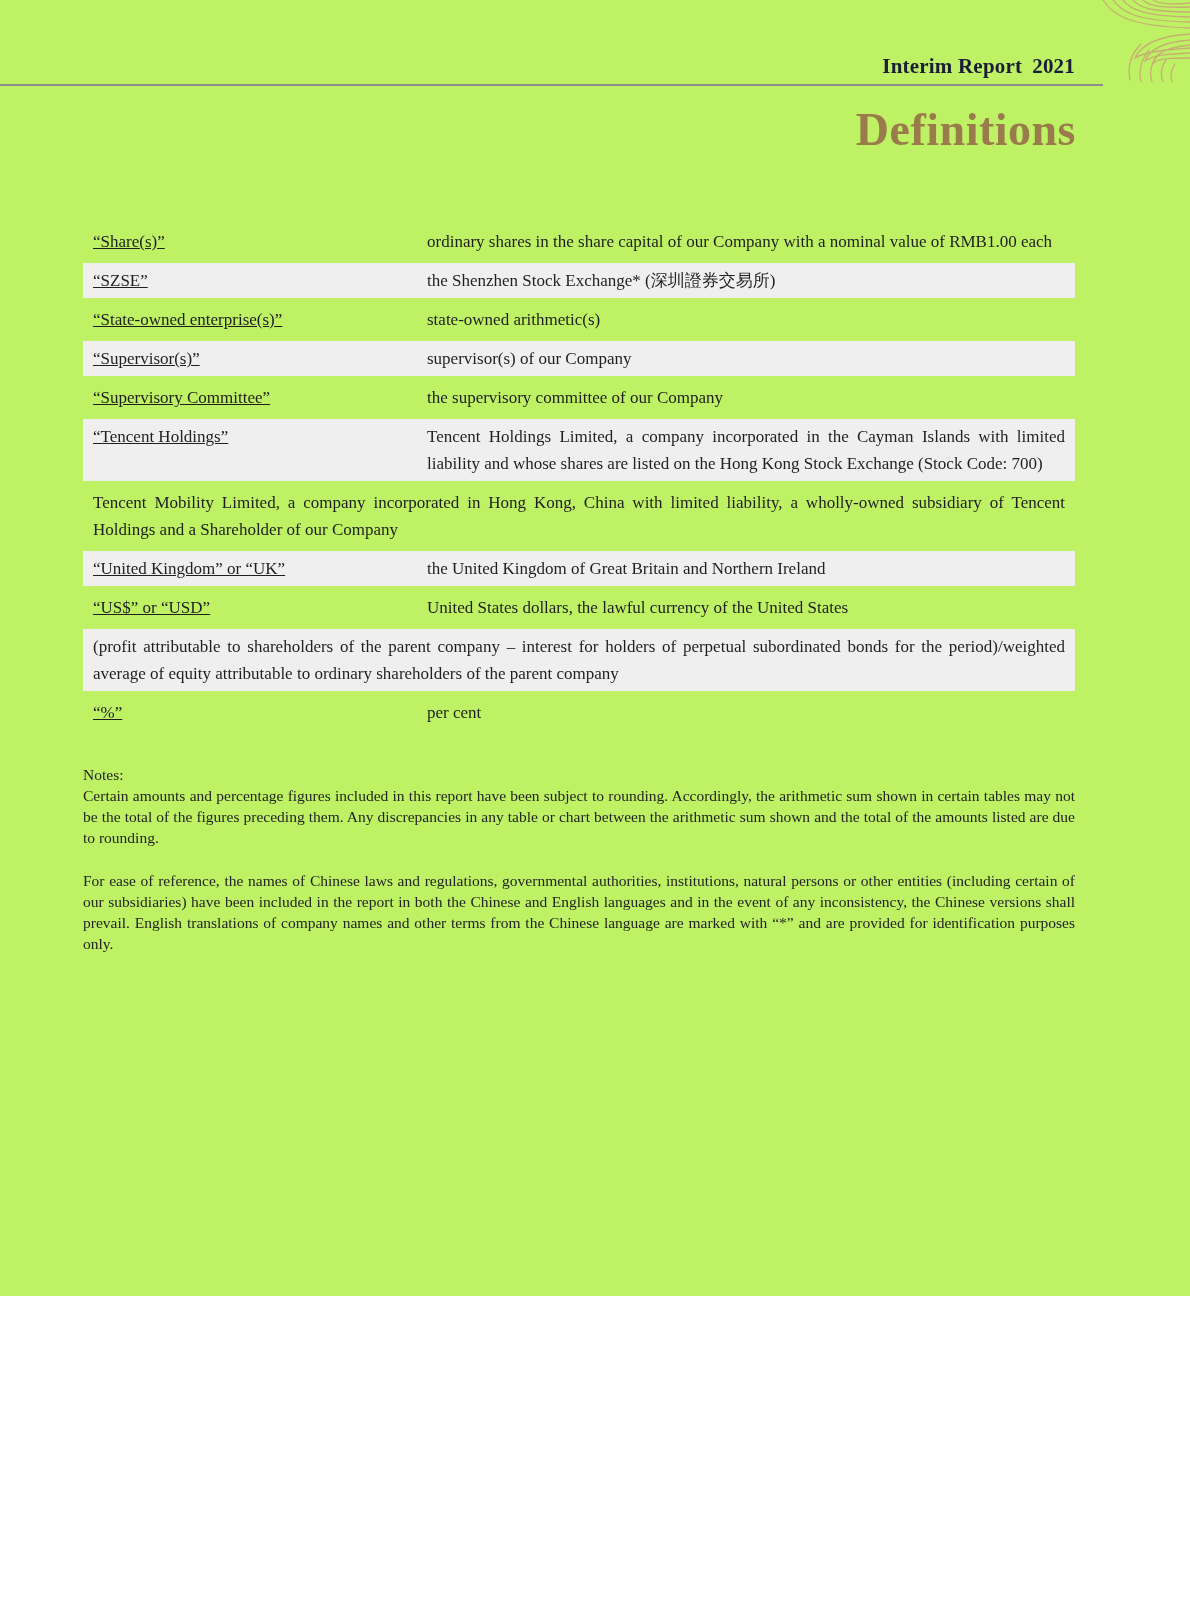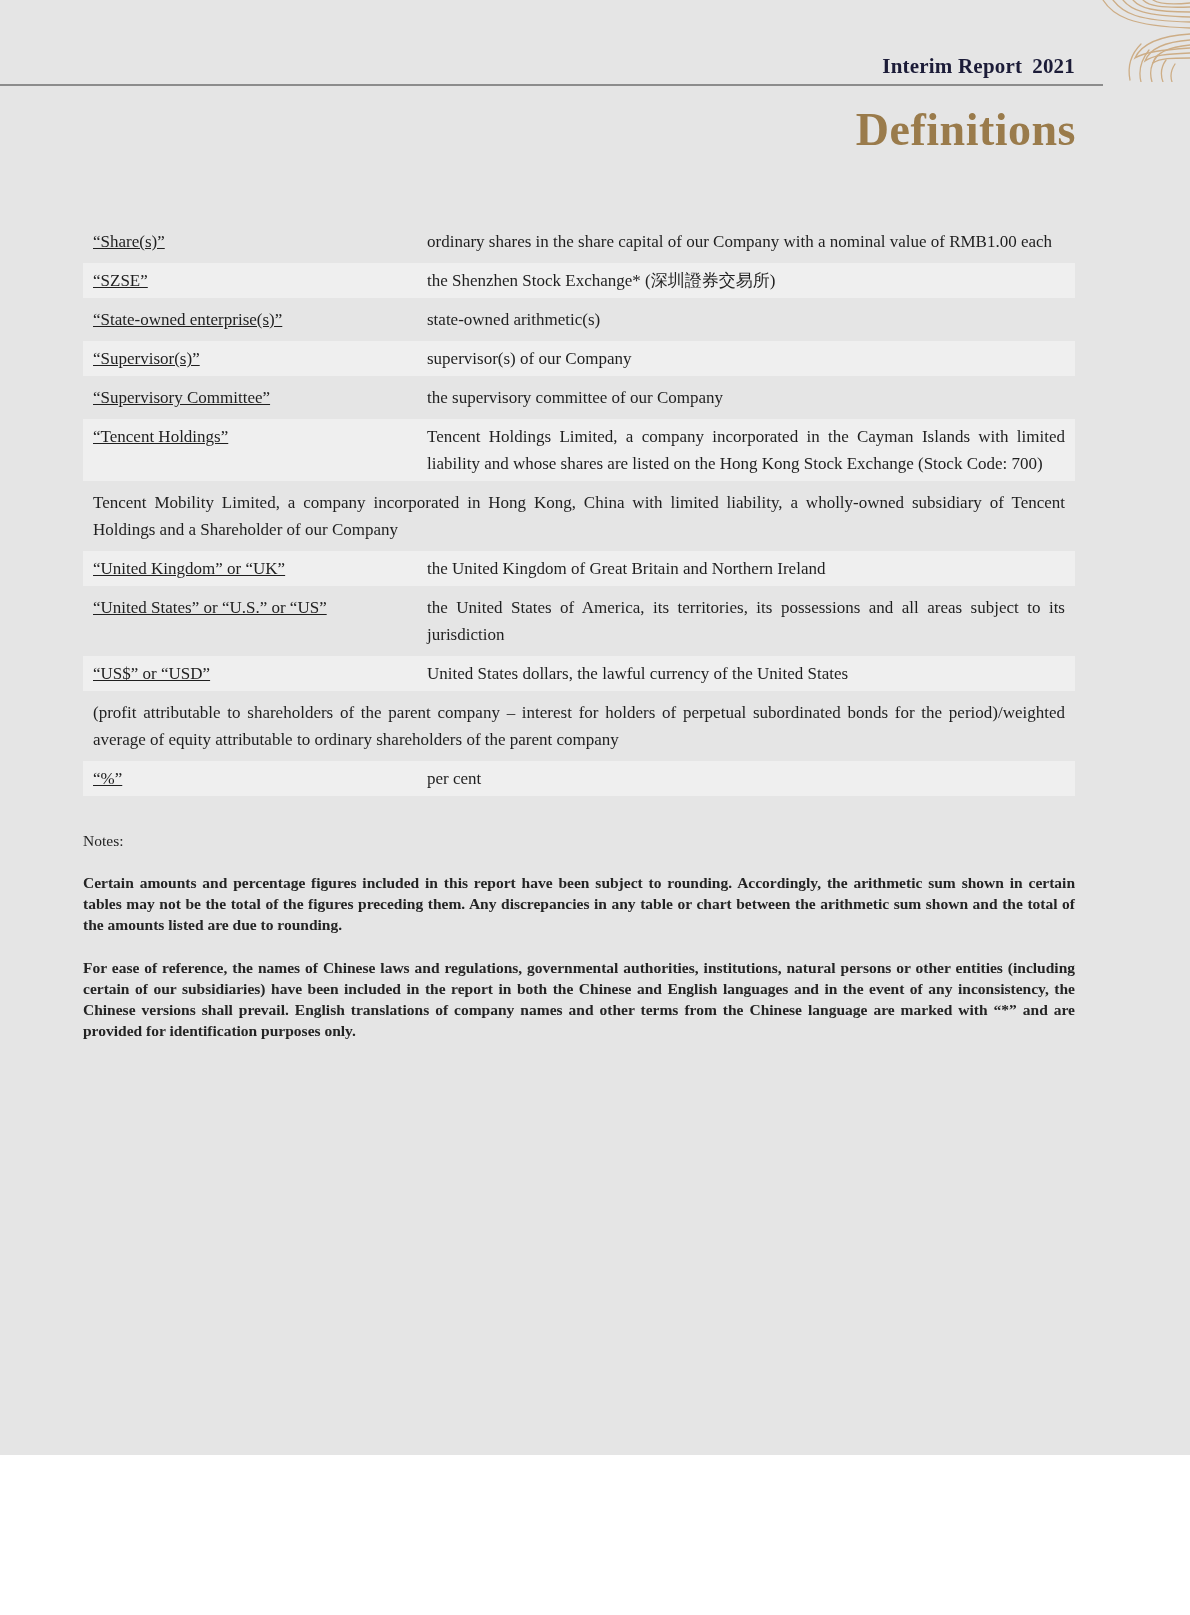--- a/index.html
+++ b/index.html
@@ -4,22 +4,22 @@
 <style>
   * { margin: 0; padding: 0; box-sizing: border-box; }
   html, body { background: #ffffff; }
   body {
     font-family: "Liberation Serif", "DejaVu Serif", serif;
     width: 1190px;
   }
   .page {
     position: relative;
     width: 1190px;
-    height: 1455px;
-    background: #e5e5e5;
+    height: 1296px;
+    background: #bef264;
     overflow: hidden;
   }
   
   .wave-decoration {
     position: absolute;
     top: 0;
     right: 0;
     width: 145px;
     height: 82px;
   }
@@ -78,25 +78,24 @@
     flex: 1;
     text-align: justify;
   }
   
   .notes {
     margin-top: 34px;
     font-size: 15.5px;
     color: #242424;
     line-height: 21px;
   }
-  .notes-heading { margin-bottom: 21px; }
+  .notes-heading { }
   .notes p {
     text-align: justify;
     margin-bottom: 22px;
-    font-weight: bold;
   }
   
   .page-number {
     position: absolute;
     top: 1494px;
     right: 117px;
     font-size: 17px;
     font-weight: bold;
     color: #1f1f1f;
   }
@@ -161,24 +160,20 @@
         <div class="def-text">Tencent Holdings Limited, a company incorporated in the Cayman Islands with limited liability and whose shares are listed on the Hong Kong Stock Exchange (Stock Code: 700)</div>
       </div>
       <div class="def-row">
         <div class="def-text">Tencent Mobility Limited, a company incorporated in Hong Kong, China with limited liability, a wholly-owned subsidiary of Tencent Holdings and a Shareholder of our Company</div>
       </div>
       <div class="def-row">
         <div class="def-term">“United Kingdom” or “UK”</div>
         <div class="def-text">the United Kingdom of Great Britain and Northern Ireland</div>
       </div>
       <div class="def-row">
-        <div class="def-term">“United States” or “U.S.” or “US”</div>
-        <div class="def-text">the United States of America, its territories, its possessions and all areas subject to its jurisdiction</div>
-      </div>
-      <div class="def-row">
         <div class="def-term">“US$” or “USD”</div>
         <div class="def-text">United States dollars, the lawful currency of the United States</div>
       </div>
       <div class="def-row">
         <div class="def-text">(profit attributable to shareholders of the parent company – interest for holders of perpetual subordinated bonds for the period)/weighted average of equity attributable to ordinary shareholders of the parent company</div>
       </div>
       <div class="def-row">
         <div class="def-term">“%”</div>
         <div class="def-text">per cent</div>
       </div>

